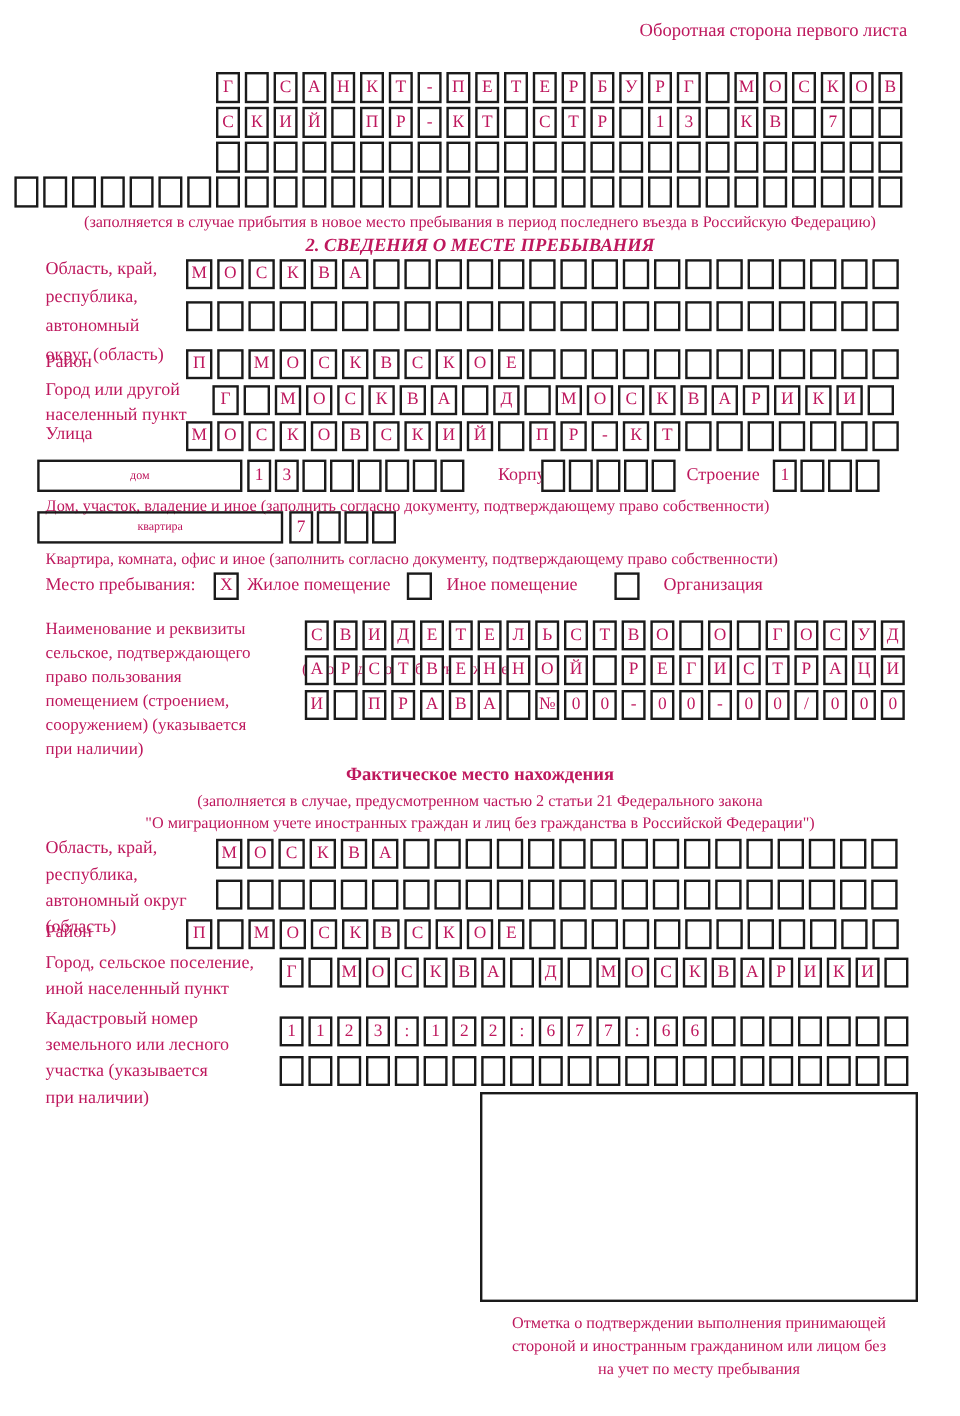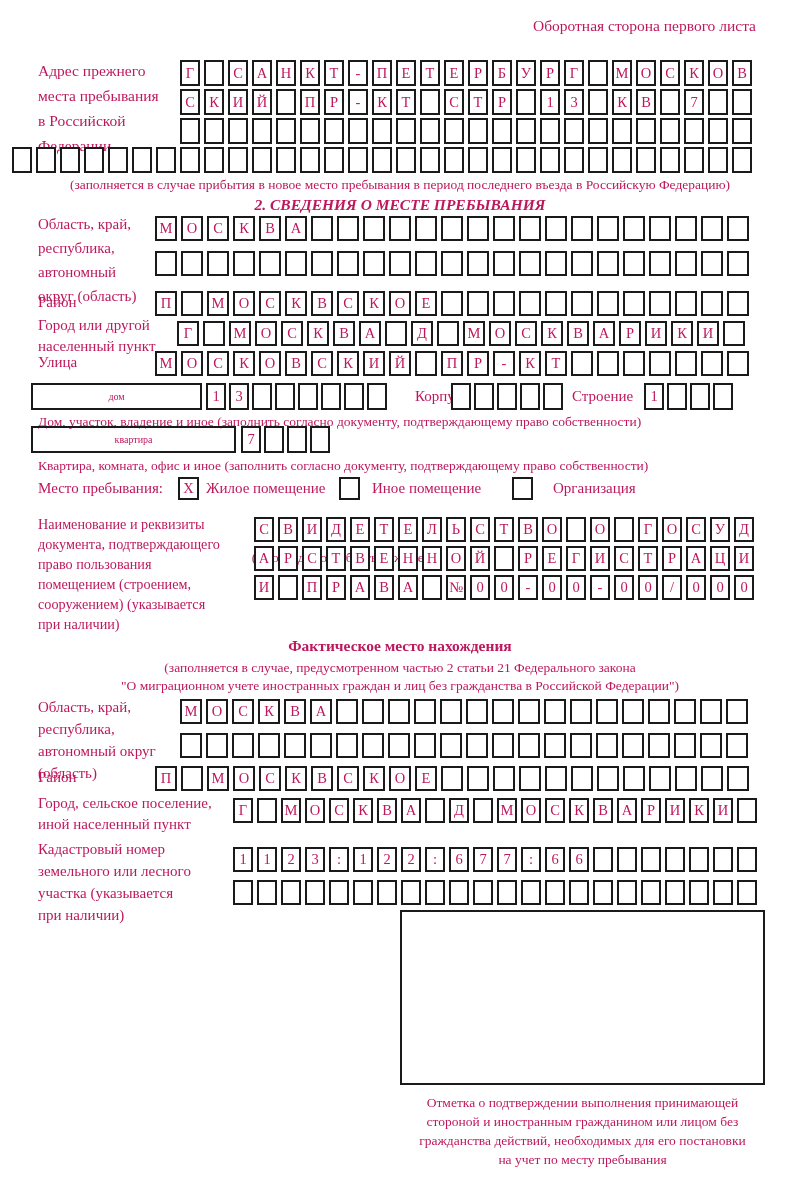--- a/index.html
+++ b/index.html
@@ -26,26 +26,20 @@
         display:flex;align-items:center;justify-content:center;font-size:14.5px;}
   .stamp-box{position:absolute;box-sizing:border-box;border:2px solid #1a1a1a;background:#fff;}
 </style>
 </head>
 <body>
 
 <div class="page">
 
   <div class="abs f15b" style="top:17px;right:44px;">Оборотная сторона первого листа</div>
 
-  <div class="abs lbl lh25 f15b" style="left:38px;top:58px;">
-    <div>Адрес прежнего</div>
-    <div>места пребывания</div>
-    <div>в Российской</div>
-    <div>Федерации</div>
-  </div>
   <div class="cellrow p24 h26" style="left:180px;top:60px;">
       <span class="cell">Г</span>
       <span class="cell"></span>
       <span class="cell">С</span>
       <span class="cell">А</span>
       <span class="cell">Н</span>
       <span class="cell">К</span>
       <span class="cell">Т</span>
       <span class="cell">-</span>
       <span class="cell">П</span>
@@ -335,21 +329,21 @@
   <div class="cb" style="left:178px;top:477px;">X</div>
   <div class="abs f15" style="left:206px;top:480px;">Жилое помещение</div>
   <div class="cb" style="left:339px;top:477px;"></div>
   <div class="abs f15" style="left:372px;top:480px;">Иное помещение</div>
   <div class="cb" style="left:512px;top:477px;"></div>
   <div class="abs f15" style="left:553px;top:480px;">Организация</div>
   <div class="abs f13 center" style="left:190px;top:518px;width:300px;margin-top:32px;">(Необходимо выбрать нужное)</div>
 
   <div class="abs lbl lh20 f14" style="left:38px;top:514px;">
     <div>Наименование и реквизиты</div>
-    <div>документа, подтверждающего</div>
+    <div>сельское, подтверждающего</div>
     <div>право пользования</div>
     <div>помещением (строением,</div>
     <div>сооружением) (указывается</div>
     <div>при наличии)</div>
   </div>
   <div class="cellrow p24 h25" style="left:254px;top:517px;">
       <span class="cell">С</span>
       <span class="cell">В</span>
       <span class="cell">И</span>
       <span class="cell">Д</span>
@@ -585,17 +579,16 @@
       <span class="cell"></span>
       <span class="cell"></span>
       <span class="cell"></span>
       <span class="cell"></span>
     </div>
 
   <div class="stamp-box" style="left:400px;top:910px;width:365px;height:175px;"></div>
   <div class="abs f13 center lbl" style="left:385px;top:1093px;width:395px;line-height:19px;">
     <div>Отметка о подтверждении выполнения принимающей</div>
     <div>стороной и иностранным гражданином или лицом без</div>
-    <div>гражданства действий, необходимых для его постановки</div>
     <div>на учет по месту пребывания</div>
   </div>
 
 </div>
 
 </body></html>

